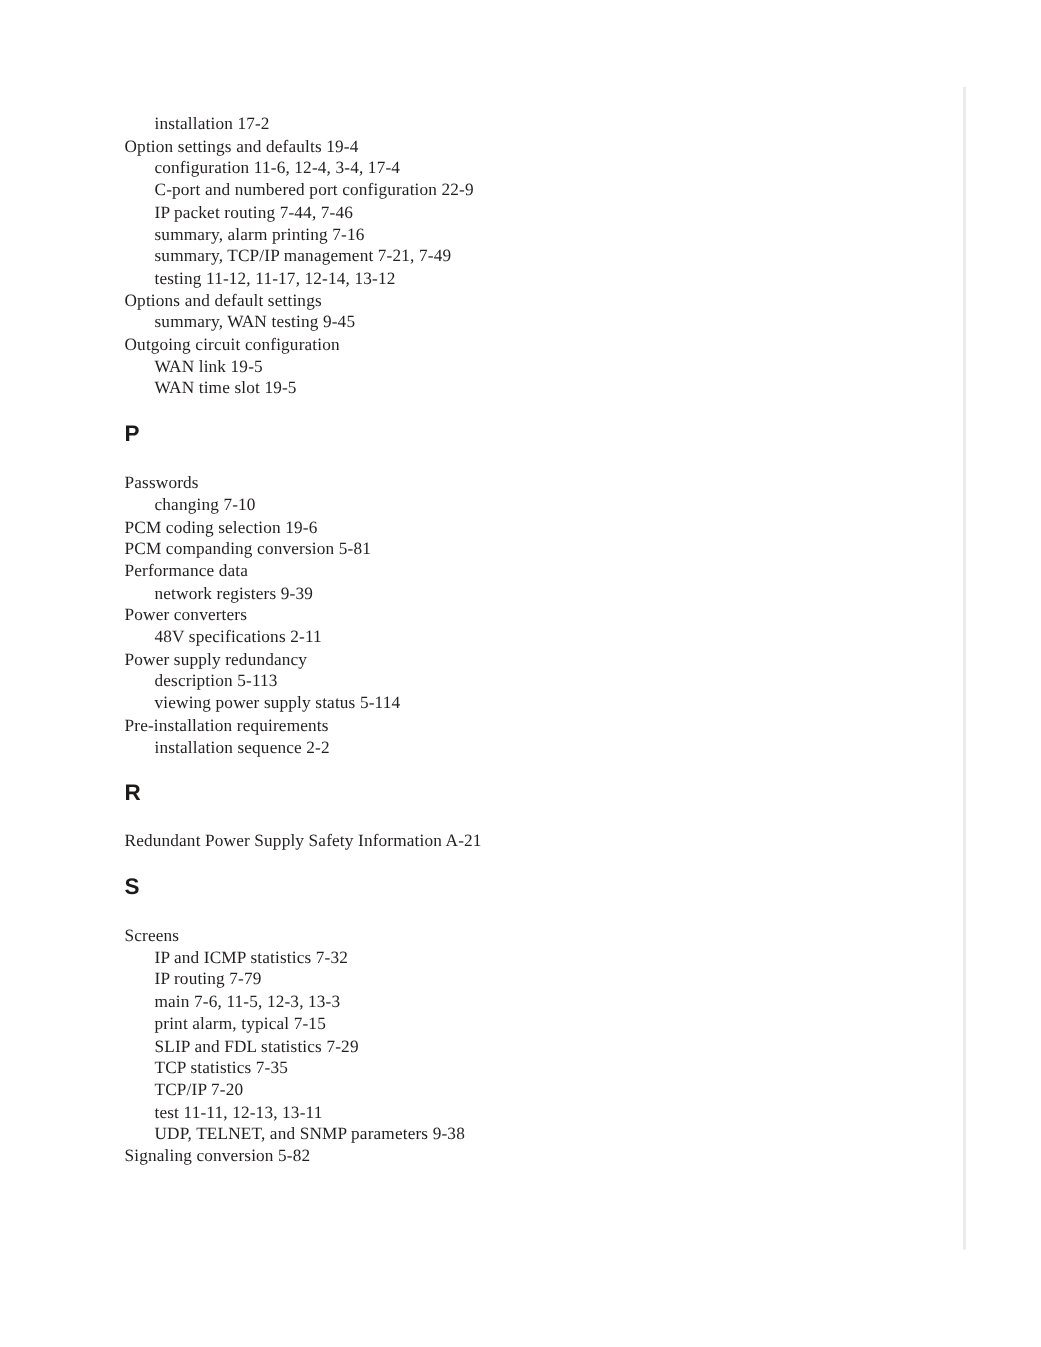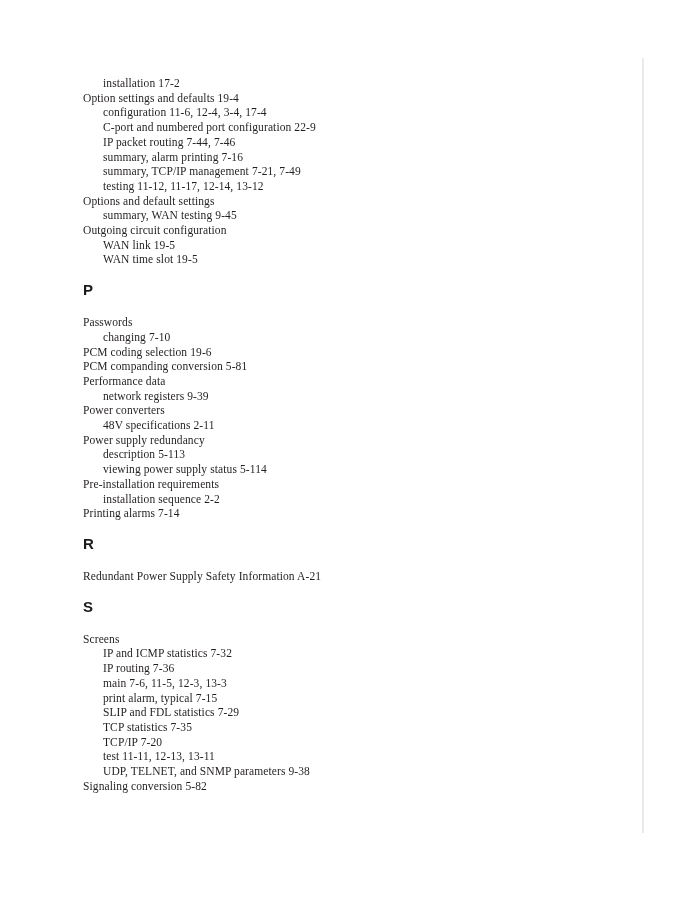--- a/index.html
+++ b/index.html
@@ -79,27 +79,26 @@
       <div class="entry">PCM companding conversion 5-81</div>
       <div class="entry">Performance data</div>
       <div class="entry indent">network registers 9-39</div>
       <div class="entry">Power converters</div>
       <div class="entry indent">48V specifications 2-11</div>
       <div class="entry">Power supply redundancy</div>
       <div class="entry indent">description 5-113</div>
       <div class="entry indent">viewing power supply status 5-114</div>
       <div class="entry">Pre-installation requirements</div>
       <div class="entry indent">installation sequence 2-2</div>
-      <div class="entry">Printing alarms 7-14</div>
       <div class="section-heading">R</div>
       <div class="entry">Redundant Power Supply Safety Information A-21</div>
       <div class="section-heading">S</div>
       <div class="entry">Screens</div>
       <div class="entry indent">IP and ICMP statistics 7-32</div>
-      <div class="entry indent">IP routing 7-36</div>
+      <div class="entry indent">IP routing 7-79</div>
       <div class="entry indent">main 7-6, 11-5, 12-3, 13-3</div>
       <div class="entry indent">print alarm, typical 7-15</div>
       <div class="entry indent">SLIP and FDL statistics 7-29</div>
       <div class="entry indent">TCP statistics 7-35</div>
       <div class="entry indent">TCP/IP 7-20</div>
       <div class="entry indent">test 11-11, 12-13, 13-11</div>
       <div class="entry indent">UDP, TELNET, and SNMP parameters 9-38</div>
       <div class="entry">Signaling conversion 5-82</div>
     </div>
   <div class="page-edge-line"></div>

